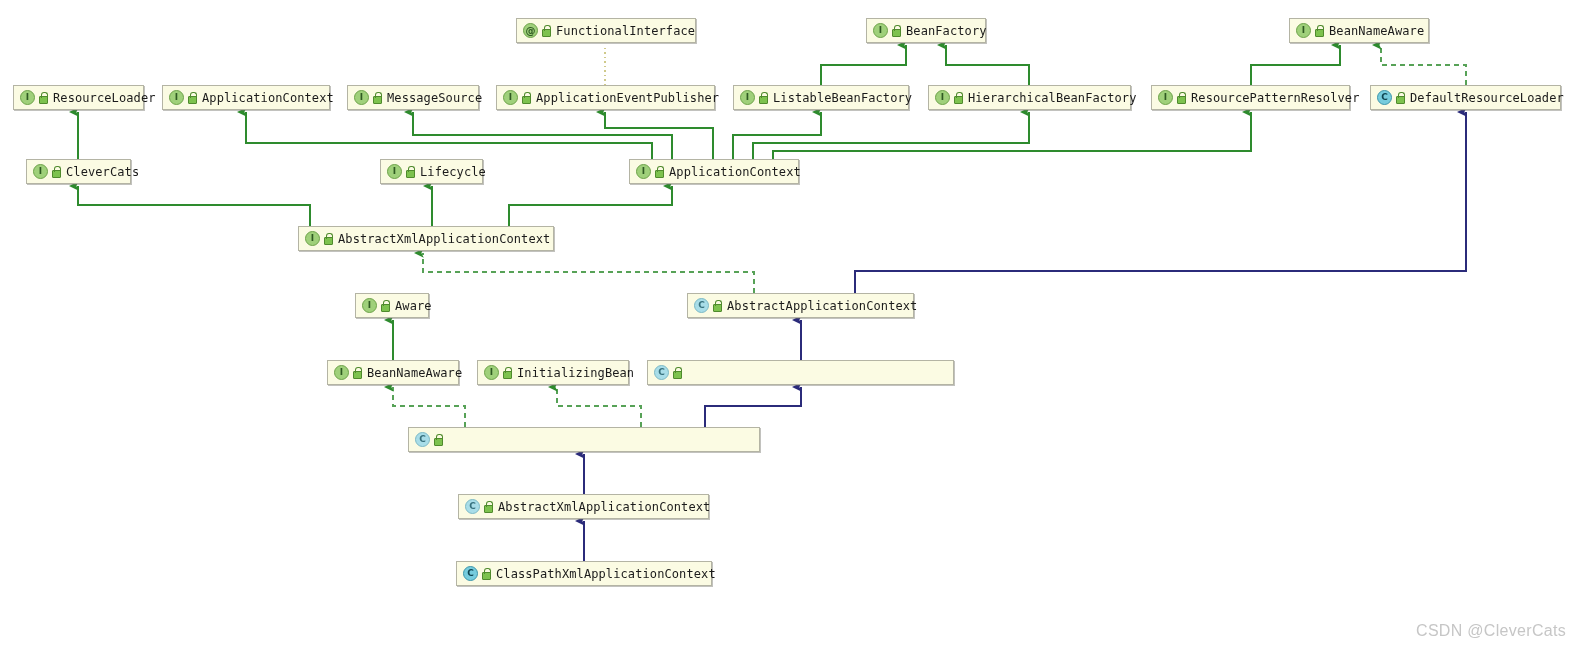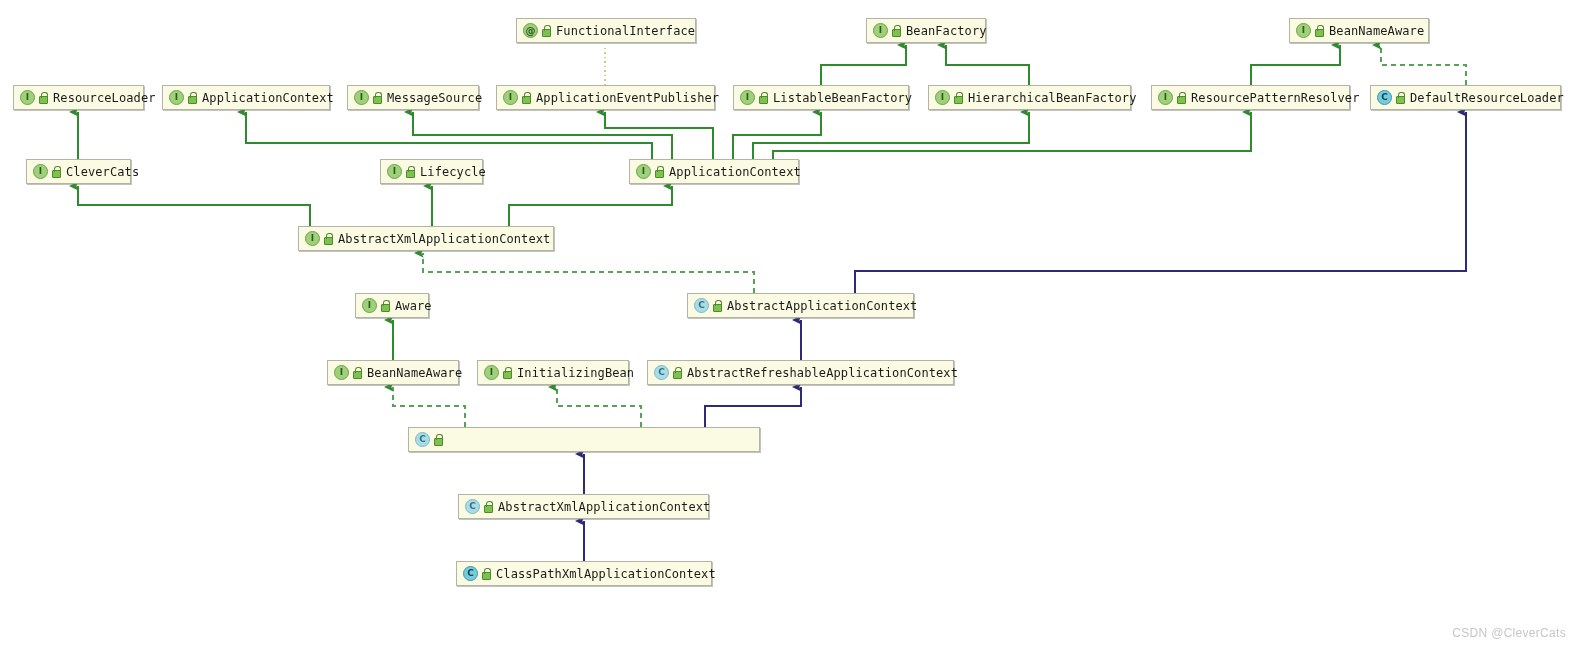--- a/index.html
+++ b/index.html
@@ -48,21 +48,21 @@
   }
   .node .lbl{
     font-size:12px;
     letter-spacing:.1px;
     color:#1b1b1b;
     line-height:1;
   }
   .watermark{
     position:absolute;right:14px;bottom:8px;
     font-family:"Liberation Sans","DejaVu Sans",sans-serif;
-    font-size:12px;color:#c6c6c6;letter-spacing:.3px;
+    font-size:16px;color:#c6c6c6;letter-spacing:.3px;
     z-index:6;user-select:none;
   }
 </style>
 </head>
 <body>
 
 <div id="canvas">
 
   <svg id="wires" viewBox="0 0 1580 648" xmlns="http://www.w3.org/2000/svg">
     <defs>
@@ -196,21 +196,20 @@
         <span class="lbl">BeanNameAware</span>
       </div>
       <div class="node iface" style="left: 477px; top: 360px; width: 152px;">
         <span class="glyph">I</span>
         <span class="lock"></span>
         <span class="lbl">InitializingBean</span>
       </div>
       <div class="node cls abstract" style="left: 647px; top: 360px; width: 307px;">
         <span class="glyph">C</span>
         <span class="lock"></span>
-        <span class="lbl">AbstractRefreshableApplicationContext</span>
       </div>
       <div class="node cls abstract" style="left: 408px; top: 427px; width: 352px;">
         <span class="glyph">C</span>
         <span class="lock"></span>
       </div>
       <div class="node cls abstract" style="left: 458px; top: 494px; width: 251px;">
         <span class="glyph">C</span>
         <span class="lock"></span>
         <span class="lbl">AbstractXmlApplicationContext</span>
       </div>

